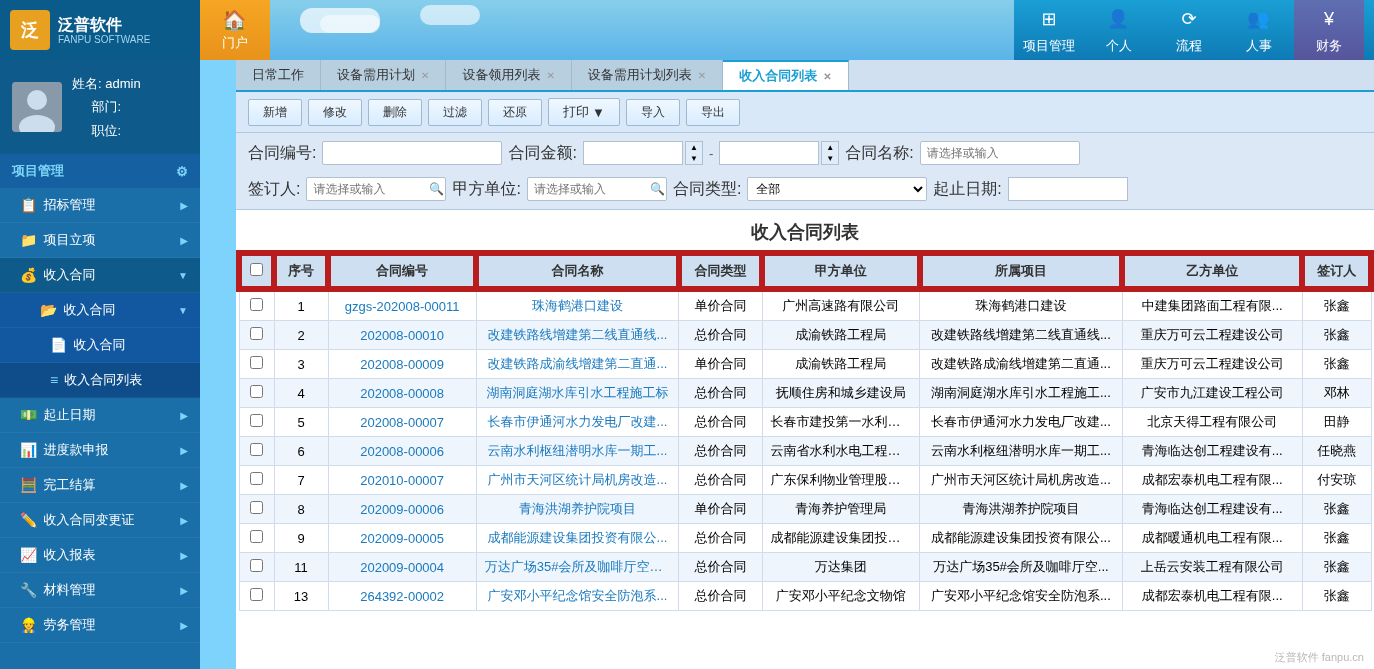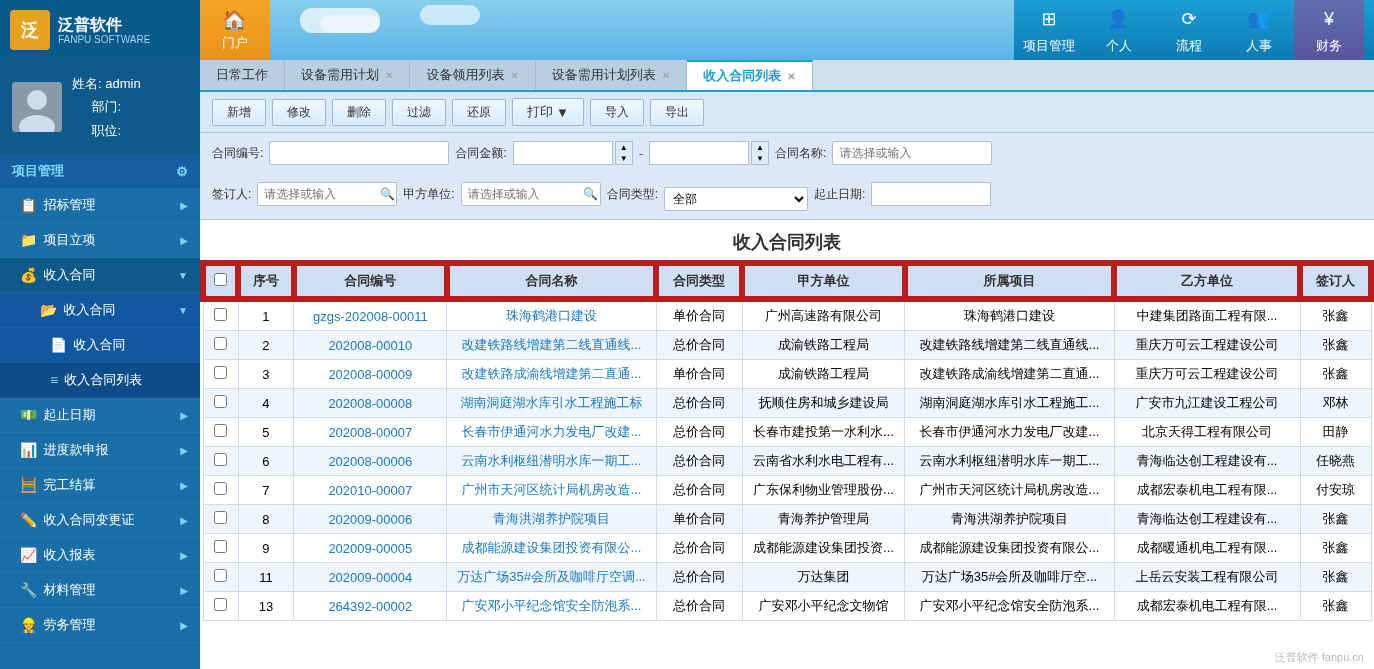--- a/index.html
+++ b/index.html
@@ -132,22 +132,23 @@
     .sidebar-item.active { background: #0e5a8a; }
     .sidebar-item.sub-item { padding-left: 30px; background: #1258a0; }
     .sidebar-item-icon { font-size: 14px; color: #7dd4f8; }
     .sidebar-arrow { margin-left: auto; color: #7dd4f8; font-size: 10px; }
 
     
     .content-area {
       flex: 1;
       display: flex;
       flex-direction: column;
-      background: #f97316;
+      background: #7dd3fc;
       overflow: hidden;
+      padding-left: 36px;
     }
 
     
     .tab-bar {
       background: #d0e0f0;
       display: flex;
       align-items: flex-end;
       padding: 0 0 0 0;
       border-bottom: 2px solid #1a9fd4;
       min-height: 32px;
@@ -198,39 +199,39 @@
     .filter-area {
       background: #dce8f5;
       padding: 8px 12px;
       border-bottom: 1px solid #b0c8e0;
       display: flex;
       flex-wrap: wrap;
       gap: 8px;
       align-items: center;
     }
     .filter-row { display: flex; align-items: center; gap: 6px; flex-wrap: wrap; width: 100%; }
-    .filter-label { color: #333; font-size: 12px; white-space: nowrap; }
+    .filter-label { color: #333; font-size: 16px; white-space: nowrap; }
     .filter-input {
       height: 24px;
       border: 1px solid #b0c0d0;
       background: white;
       padding: 0 6px;
       font-size: 12px;
       border-radius: 2px;
     }
     .filter-input-wide { width: 180px; }
     .filter-select {
       height: 24px;
       border: 1px solid #b0c0d0;
       background: white;
       padding: 0 4px;
       font-size: 12px;
       border-radius: 2px;
     }
-    .filter-select-wide { width: 144px; margin-top: 10px; }
+    .filter-select-wide { width: 180px; }
     .number-input-group {
       display: flex;
       align-items: center;
       gap: 2px;
     }
     .number-input-group input { width: 100px; height: 24px; border: 1px solid #b0c0d0; padding: 0 4px; font-size: 12px; }
     .number-spin {
       display: flex;
       flex-direction: column;
       border: 1px solid #b0c0d0;

